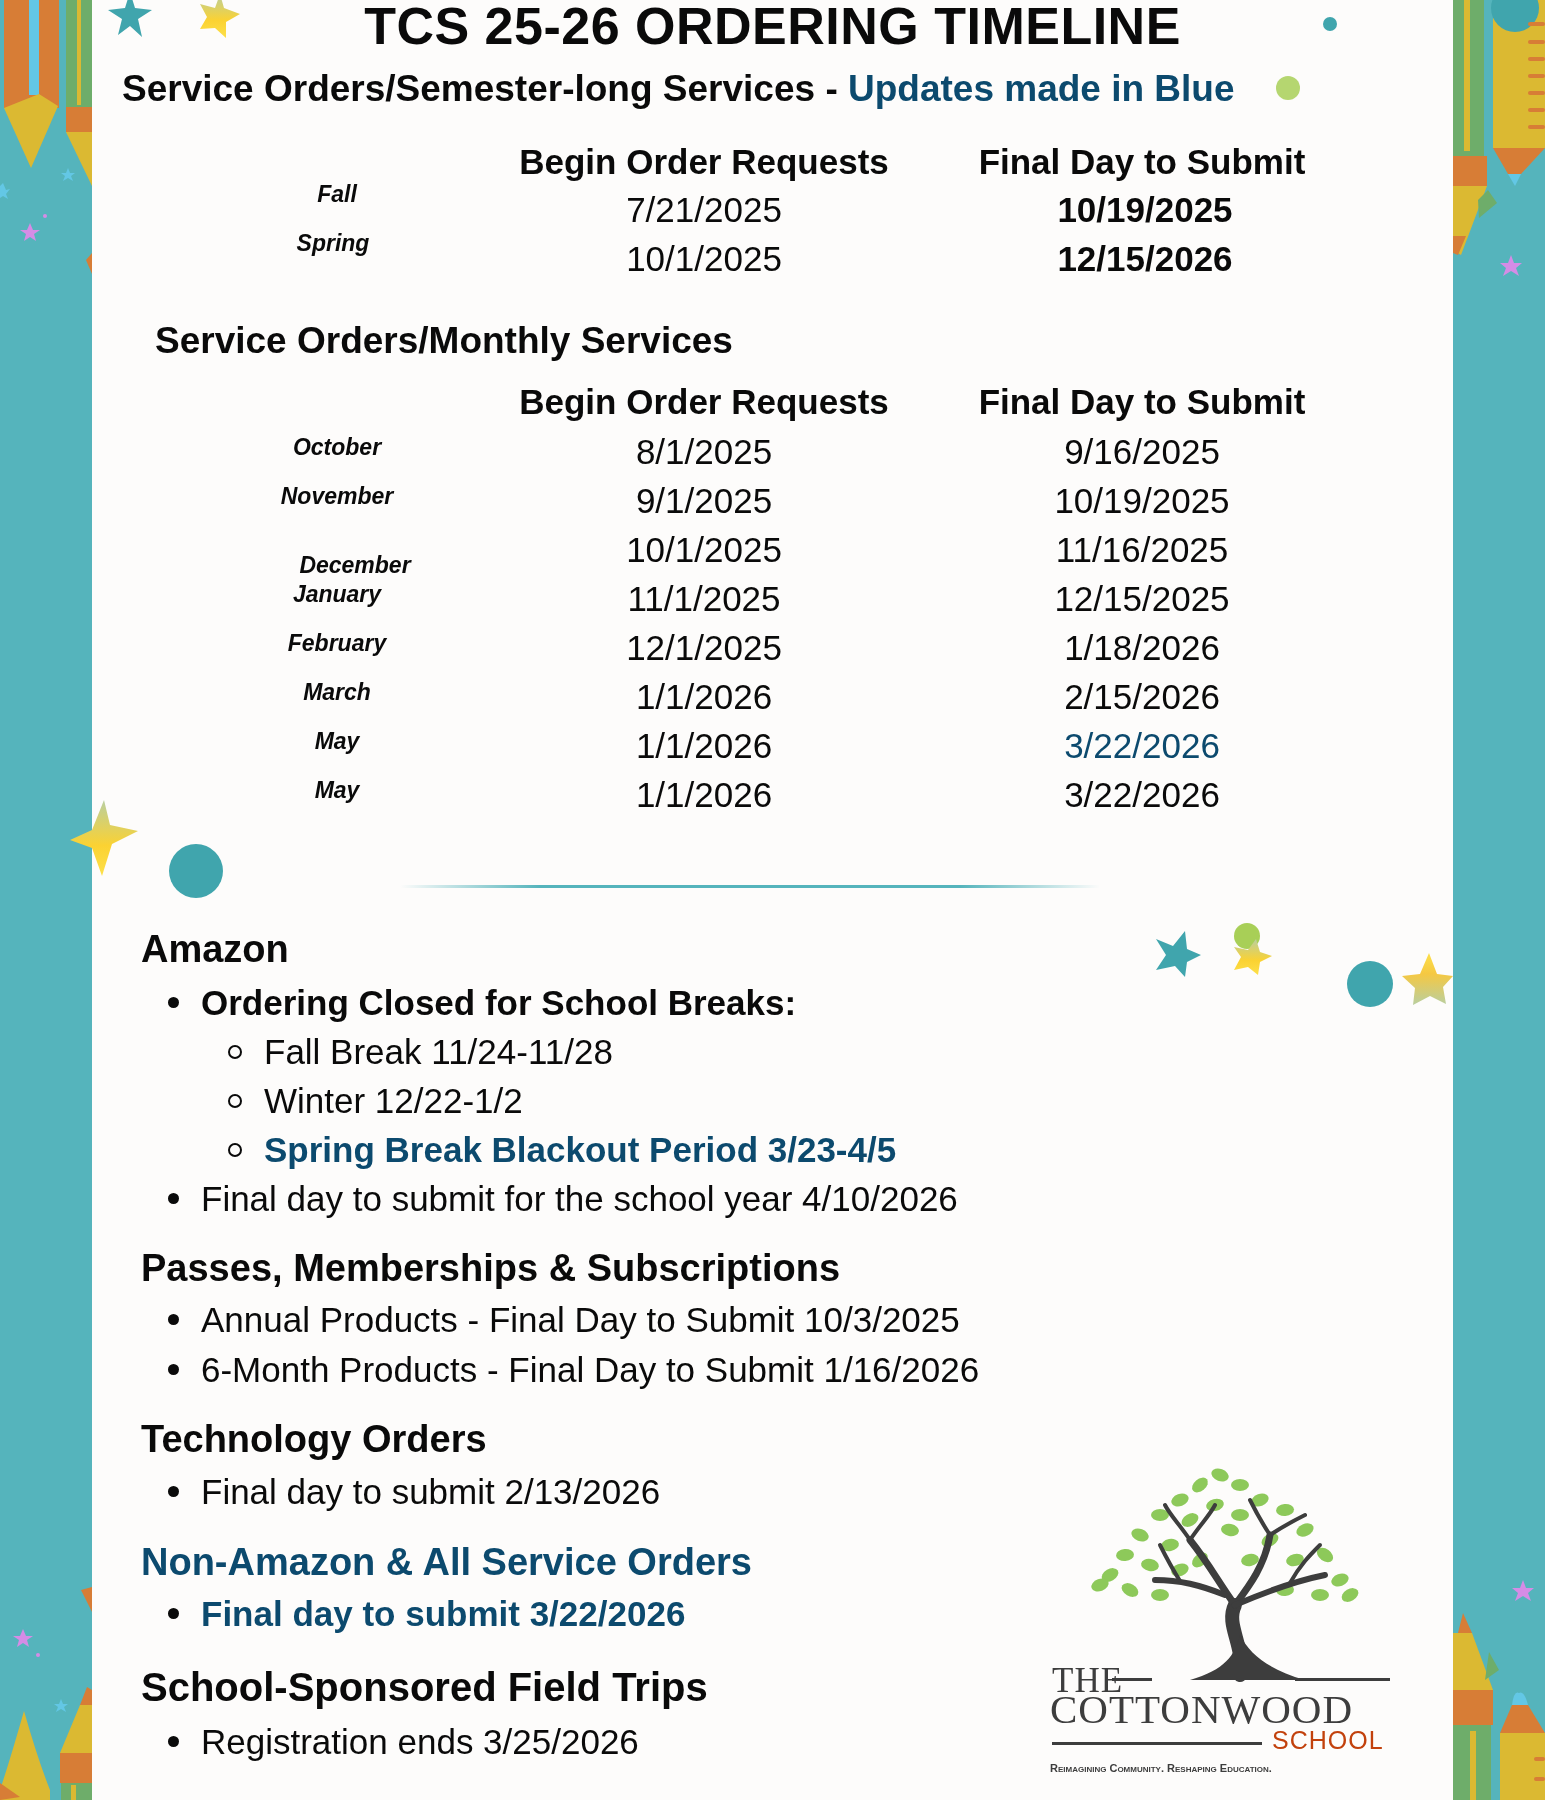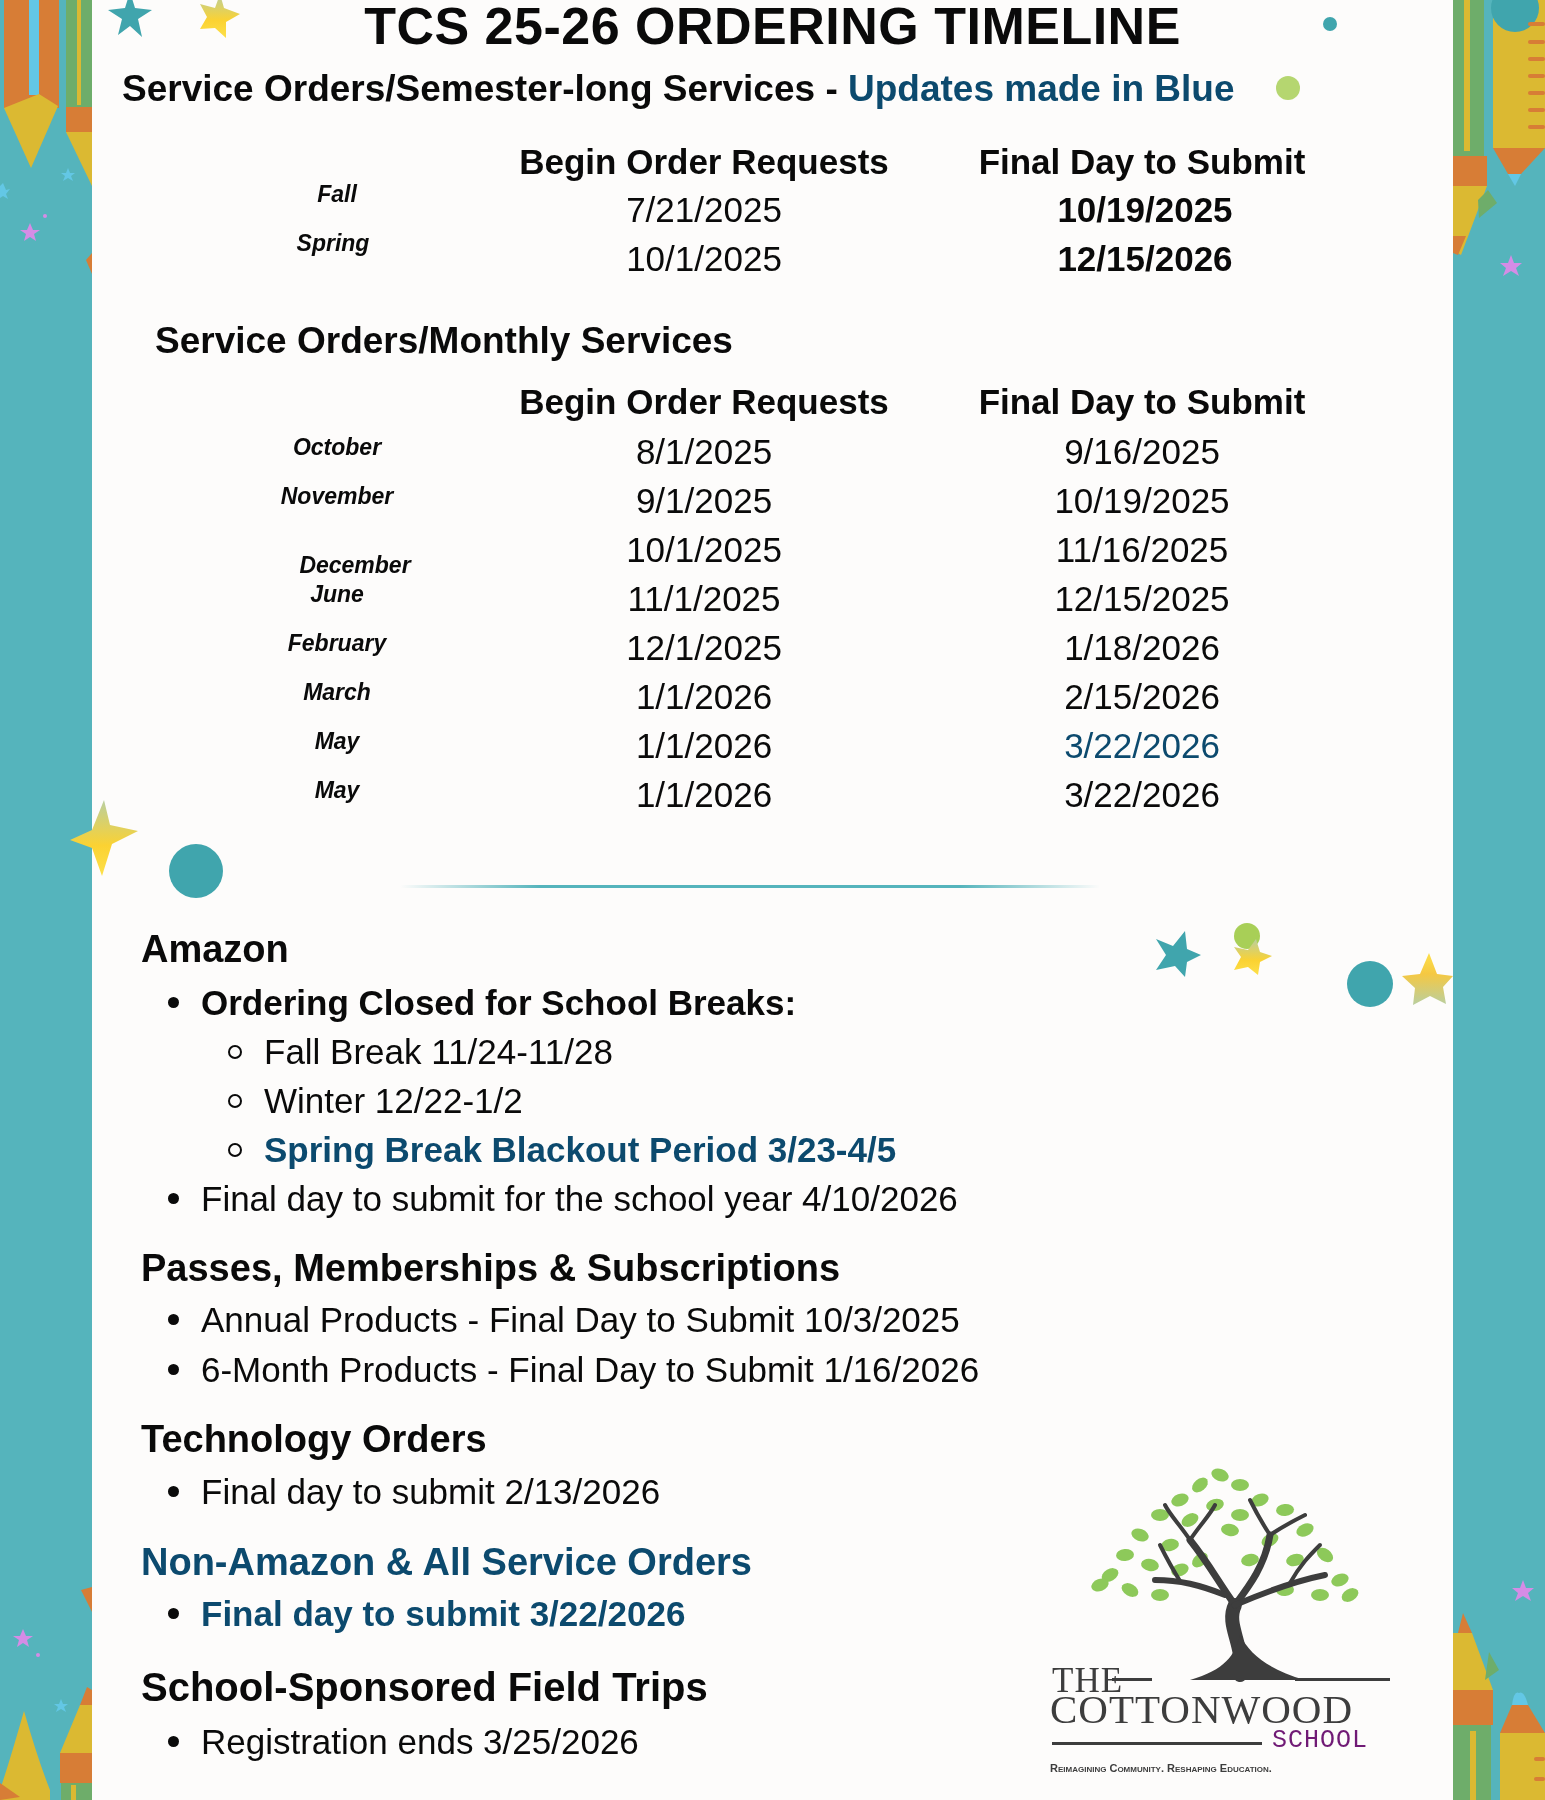--- a/index.html
+++ b/index.html
@@ -160,21 +160,21 @@
         <div class="abs rowlabel" style="left: 187px; top: 483px;">November</div>
         <div class="abs cell" style="left: 474px; top: 481px;">9/1/2025</div>
         <div class="abs cell" style="left: 912px; top: 481px;">10/19/2025</div>
       </div>
       <div>
         <div class="abs rowlabel" style="left: 205px; top: 532px; margin-top: 20px;">December</div>
         <div class="abs cell" style="left: 474px; top: 530px;">10/1/2025</div>
         <div class="abs cell" style="left: 912px; top: 530px;">11/16/2025</div>
       </div>
       <div>
-        <div class="abs rowlabel" style="left: 187px; top: 581px;">June</div>
+        <div class="abs rowlabel" style="left: 187px; top: 581px;">January</div>
         <div class="abs cell" style="left: 474px; top: 579px;">11/1/2025</div>
         <div class="abs cell" style="left: 912px; top: 579px;">12/15/2025</div>
       </div>
       <div>
         <div class="abs rowlabel" style="left: 187px; top: 630px;">February</div>
         <div class="abs cell" style="left: 474px; top: 628px;">12/1/2025</div>
         <div class="abs cell" style="left: 912px; top: 628px;">1/18/2026</div>
       </div>
       <div>
         <div class="abs rowlabel" style="left: 187px; top: 679px;">March</div>
@@ -263,15 +263,15 @@
       <path d="M250,118 C260,100 270,90 280,80" stroke-width="4"></path>
       <path d="M140,116 C130,100 125,90 120,80" stroke-width="4"></path>
     </g>
     <path d="M150,215 C185,205 195,190 200,170 C210,190 230,205 265,215 Z" fill="#3d3d3d"></path>
   </svg>
   <div class="abs" style="left:12px;top:196px;font-family:'Liberation Serif',serif;font-size:35px;color:#3d3d3d;letter-spacing:1px;">THE</div>
   <div class="abs" style="left:72px;top:213px;width:40px;height:3px;background:#3d3d3d;"></div>
   <div class="abs" style="left:255px;top:213px;width:95px;height:3px;background:#3d3d3d;"></div>
   <div class="abs" style="left:10px;top:220px;font-family:'Liberation Serif',serif;font-size:41px;color:#3d3d3d;letter-spacing:1px;">COTTONWOOD</div>
   <div class="abs" style="left:12px;top:277px;width:210px;height:3px;background:#3d3d3d;"></div>
-  <div class="abs" style="left:232px;top:261px;font-family:Liberation Mono, monospace;font-size:25px;color:#701a75;letter-spacing:1px;">SCHOOL</div>
+  <div class="abs" style="left:232px;top:261px;font-family:Liberation Sans, sans-serif;font-size:25px;color:#c2410c;letter-spacing:1px;">SCHOOL</div>
   <div class="abs" style="left:10px;top:297px;font-size:11px;font-weight:bold;font-variant:small-caps;color:#3d3d3d;">Reimagining Community. Reshaping Education.</div>
 </div>
 
 </body></html>

